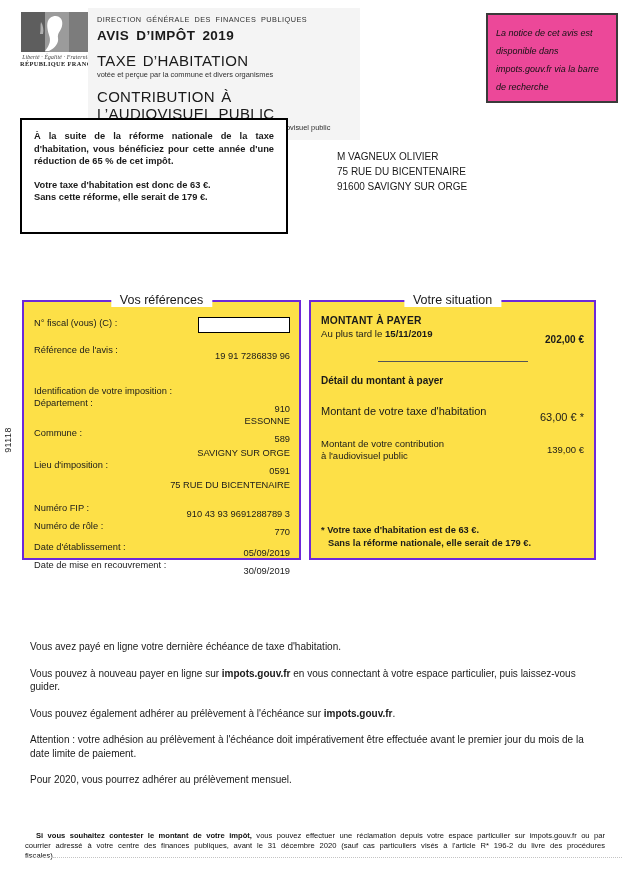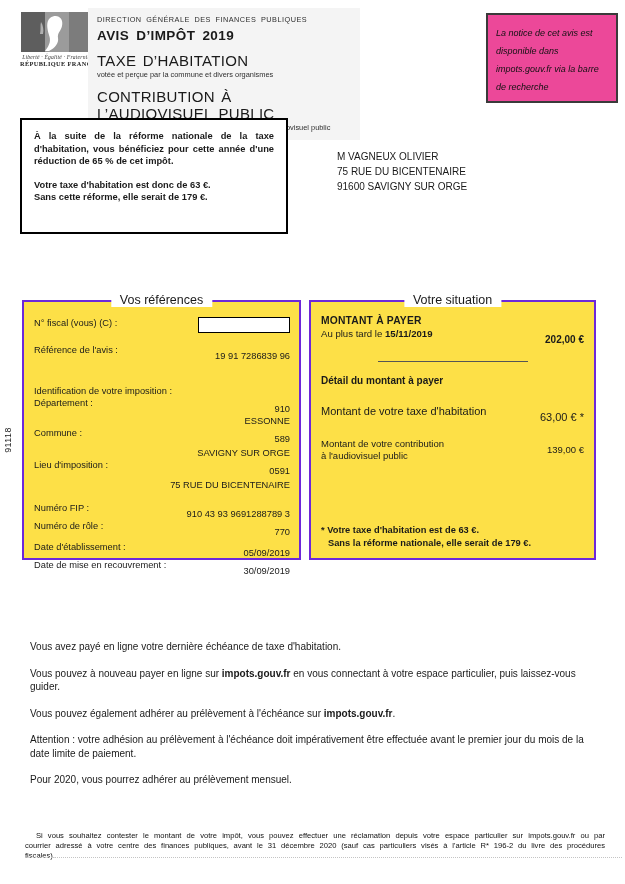--- a/index.html
+++ b/index.html
@@ -65,21 +65,21 @@
   .sit-footnote .fn2 { padding-left:7px; }
 
   
   .body-text { position:absolute; left:30px; top:640px; width:574px; font-size:10px; line-height:13.5px; }
   .body-text p { margin-bottom:13px; }
   .body-text .bold { font-weight:bold; }
   .p-attention { font-weight:normal; }
 
   
   .footer-note { position:absolute; left:25px; top:831px; width:580px; font-size:7.6px; line-height:9.8px; text-align:justify; color:#111; word-spacing:2px; }
-  .footer-note .bold { font-weight:normal;padding-left:11px; }
+  .footer-note .bold { font-weight:bold;padding-left:11px; }
   .cut-line { position:absolute; left:25px; top:857px; width:597px; border-top:1px dotted #c4c4c4; }
 </style>
 </head>
 <body>
 
 <div class="page">
 
   <div class="logo-block">
     <svg class="logo-flag" viewBox="0 0 72 40" xmlns="http://www.w3.org/2000/svg">
       <rect x="0" y="0" width="24" height="40" fill="#5e5e5e"></rect>

